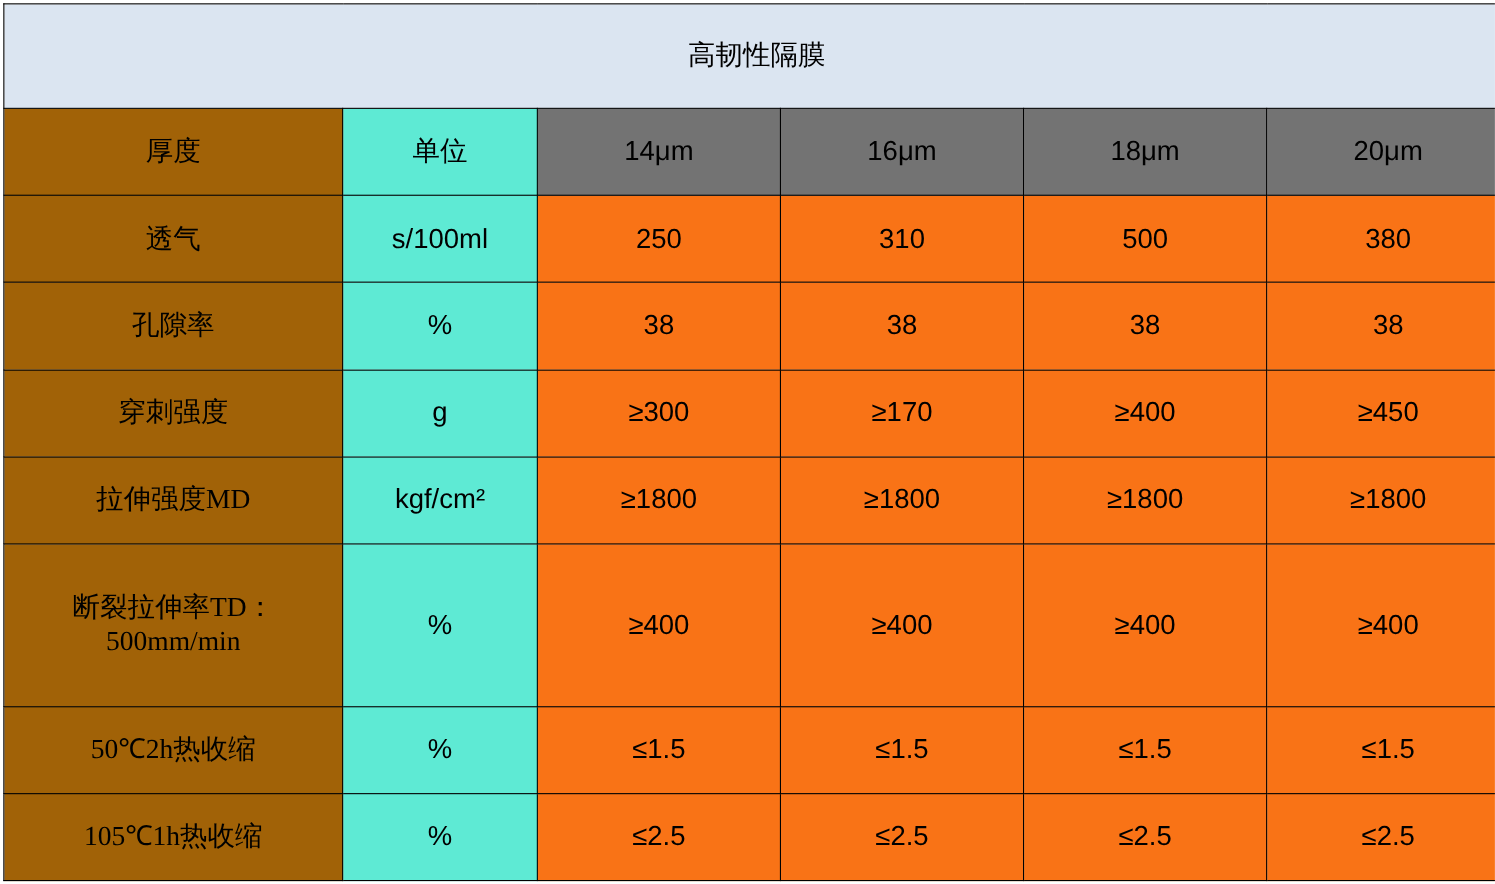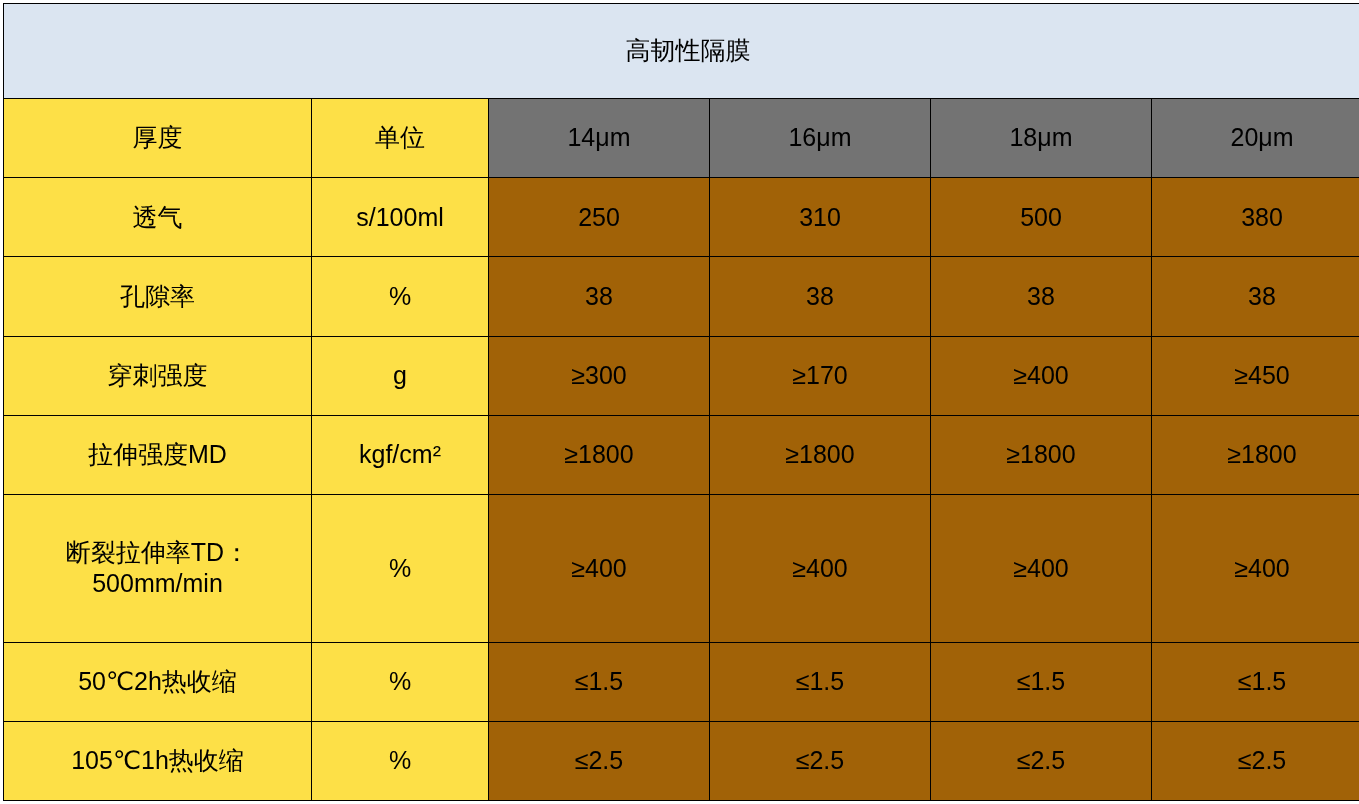--- a/index.html
+++ b/index.html
@@ -35,29 +35,30 @@
     line-height: 1.25;
     padding: 2px 4px;
     word-break: break-word;
   }
   td.title-cell {
     background: #dbe5f1;
     font-size: 31px;
     height: 90px;
   }
   td.label-cell {
-    background: #fde047;
+    background: #a16207;
     font-size: 26px;
+    font-family: Liberation Serif, serif;
   }
   td.unit-cell {
-    background: #fde047;
+    background: #5eead4;
     font-size: 25px;
   }
   td.value-cell {
-    background: #a16207;
+    background: #f97316;
     font-size: 26px;
   }
   td.head-val {
     background: #737373;
     font-size: 27px;
   }
   col.c-label { width: 308px; }
   col.c-unit  { width: 177px; }
   col.c-val   { width: 221px; }
   .two-line { font-size: 24px; }

